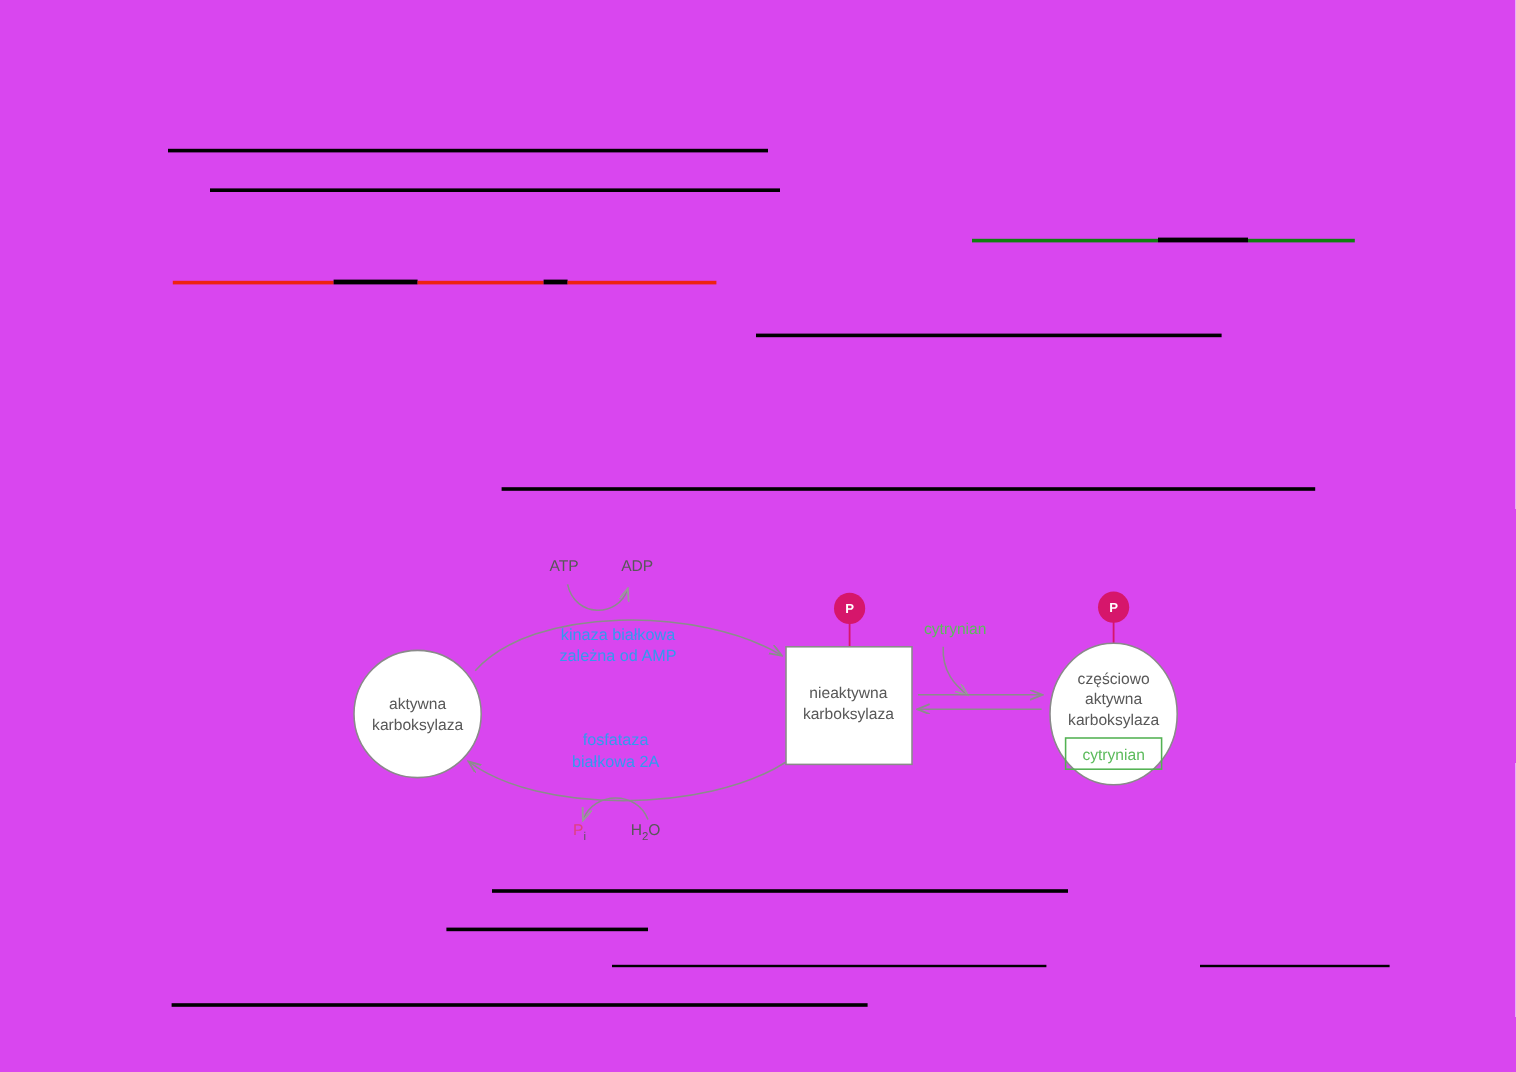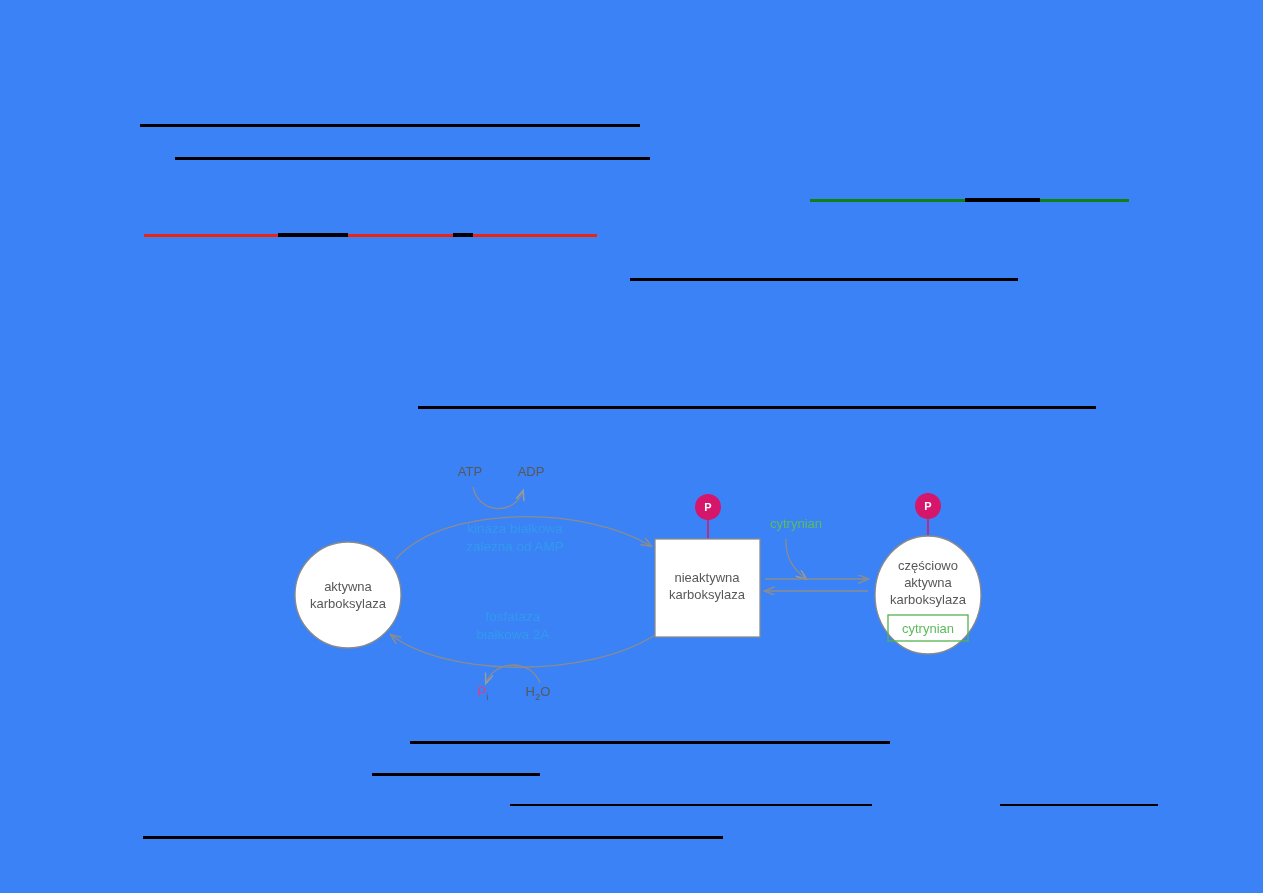--- a/index.html
+++ b/index.html
@@ -8,21 +8,21 @@
     padding: 0;
     background: #ffffff;
   }
   body {
     font-family: "Liberation Sans", sans-serif;
   }
   #page {
     position: relative;
     width: 1263px;
     height: 893px;
-    background: #3b82f6;
+    background: #d946ef;
     overflow: hidden;
   }
   
   .bar {
     position: absolute;
     background: #000000;
   }
   .bar.seg-green { background: #108010; }
   .bar.seg-red   { background: #ee2211; }
 

